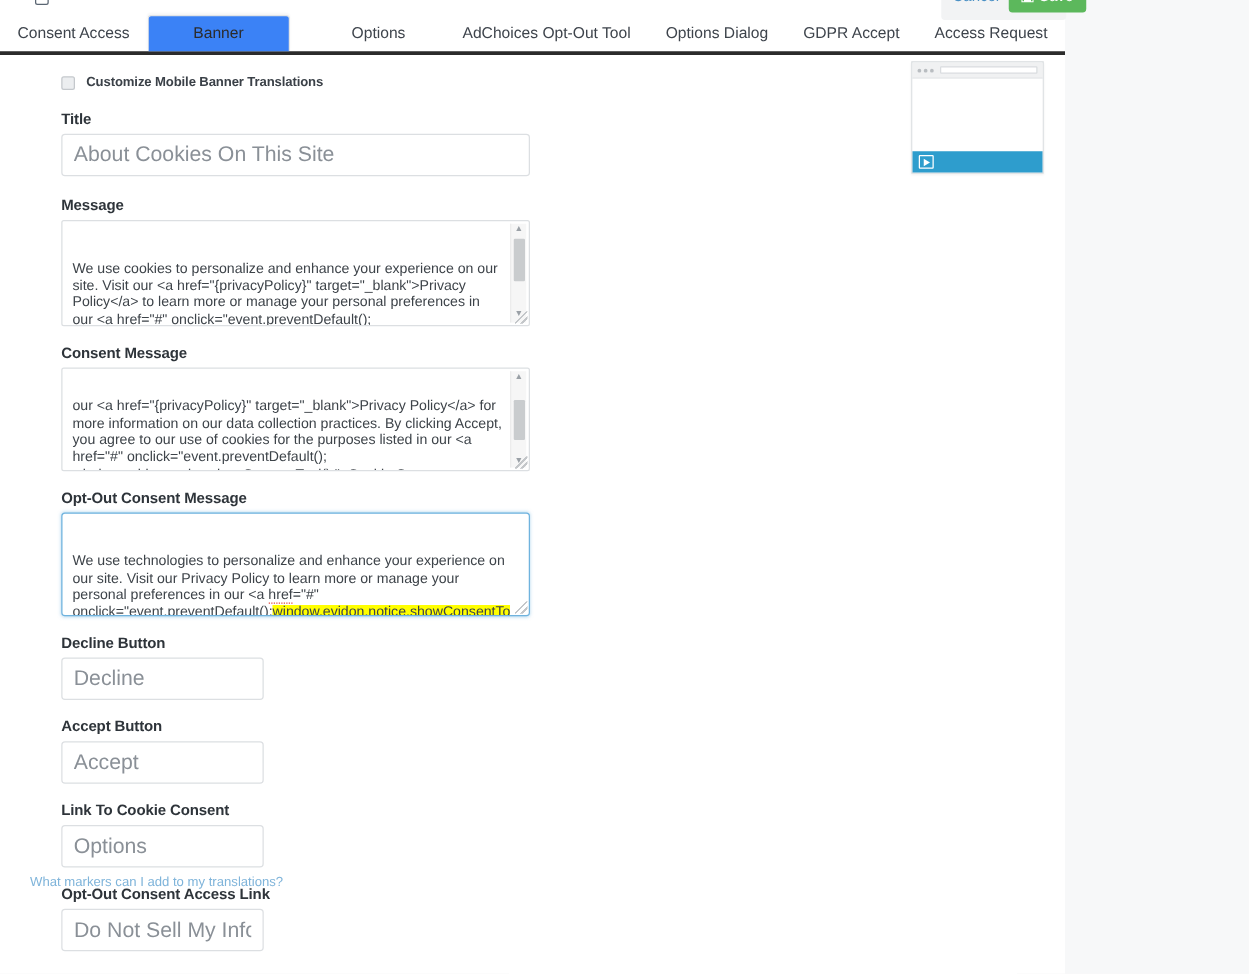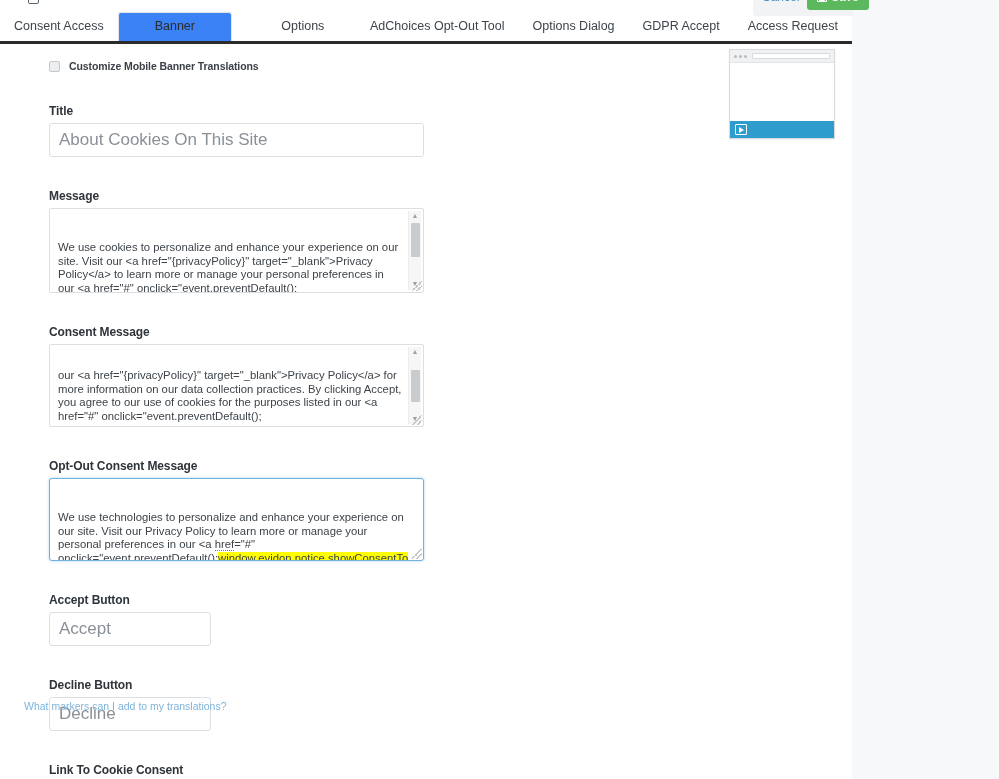--- a/index.html
+++ b/index.html
@@ -96,21 +96,21 @@
     border-radius: 2px; cursor: pointer; flex: none;
   }
   .cb-label {
     font-size: 10.5px; color: #3b4148; margin-left: 9px;
     font-weight: bold; letter-spacing: -0.1px;
   }
 
   .field { margin: 0 0 0 33px; }
   .field-label {
     font-size: 12px; color: #2e343a; font-weight: bold;
-    margin-bottom: 5px; letter-spacing: -0.1px; margin-top: 32px;
+    margin-bottom: 5px; letter-spacing: -0.1px;
   }
   .txt-input {
     display: block;
     background: #fff;
     border: 1px solid #dcdfe2;
     border-radius: 3px;
     font-size: 17px;
     color: #8a9097;
     padding: 6px 9px;
     font-family: "Liberation Sans", sans-serif;
@@ -296,27 +296,27 @@
       <div class="field-label">Opt-Out Consent Message</div>
       <div class="ta-wrap">
         <div class="ta focused" style="height:83px;padding-right:10px;">
           <div class="ta-inner">We use technologies to personalize and enhance your experience on our site. Visit our Privacy Policy to learn more or manage your personal preferences in our &lt;a <span class="sp">href</span>="#" <span class="sp">onclick</span>="<span class="sp">event.preventDefault</span>();<span class="hl"><span class="sp">window.evidon.notice.showConsentTool</span>();</span>"&gt;Tool&lt;/a&gt;. By using our site, you agree to our use of these technologies.</div>
           <span class="resize-grip"></span>
         </div>
       </div>
     </div>
 
     <div class="field" style="margin-top:14px;">
+      <div class="field-label">Decline Button</div>
+      <input class="txt-input narrow" type="text" value="Decline" style="">
+    </div>
+
+    <div class="field" style="margin-top:14px;">
       <div class="field-label">Accept Button</div>
       <input class="txt-input narrow" type="text" value="Accept" style="">
-    </div>
-
-    <div class="field" style="margin-top:14px;">
-      <div class="field-label">Decline Button</div>
-      <input class="txt-input narrow" type="text" value="Decline" style="">
     </div>
 
     <div class="field" style="margin-top:14px;">
       <div class="field-label">Link To Cookie Consent</div>
       <input class="txt-input narrow" type="text" value="Options" style="">
     </div>
 
 
     <div class="field" style="margin-top:14px;">
       <div class="field-label">Opt-Out Consent Access Link</div>

